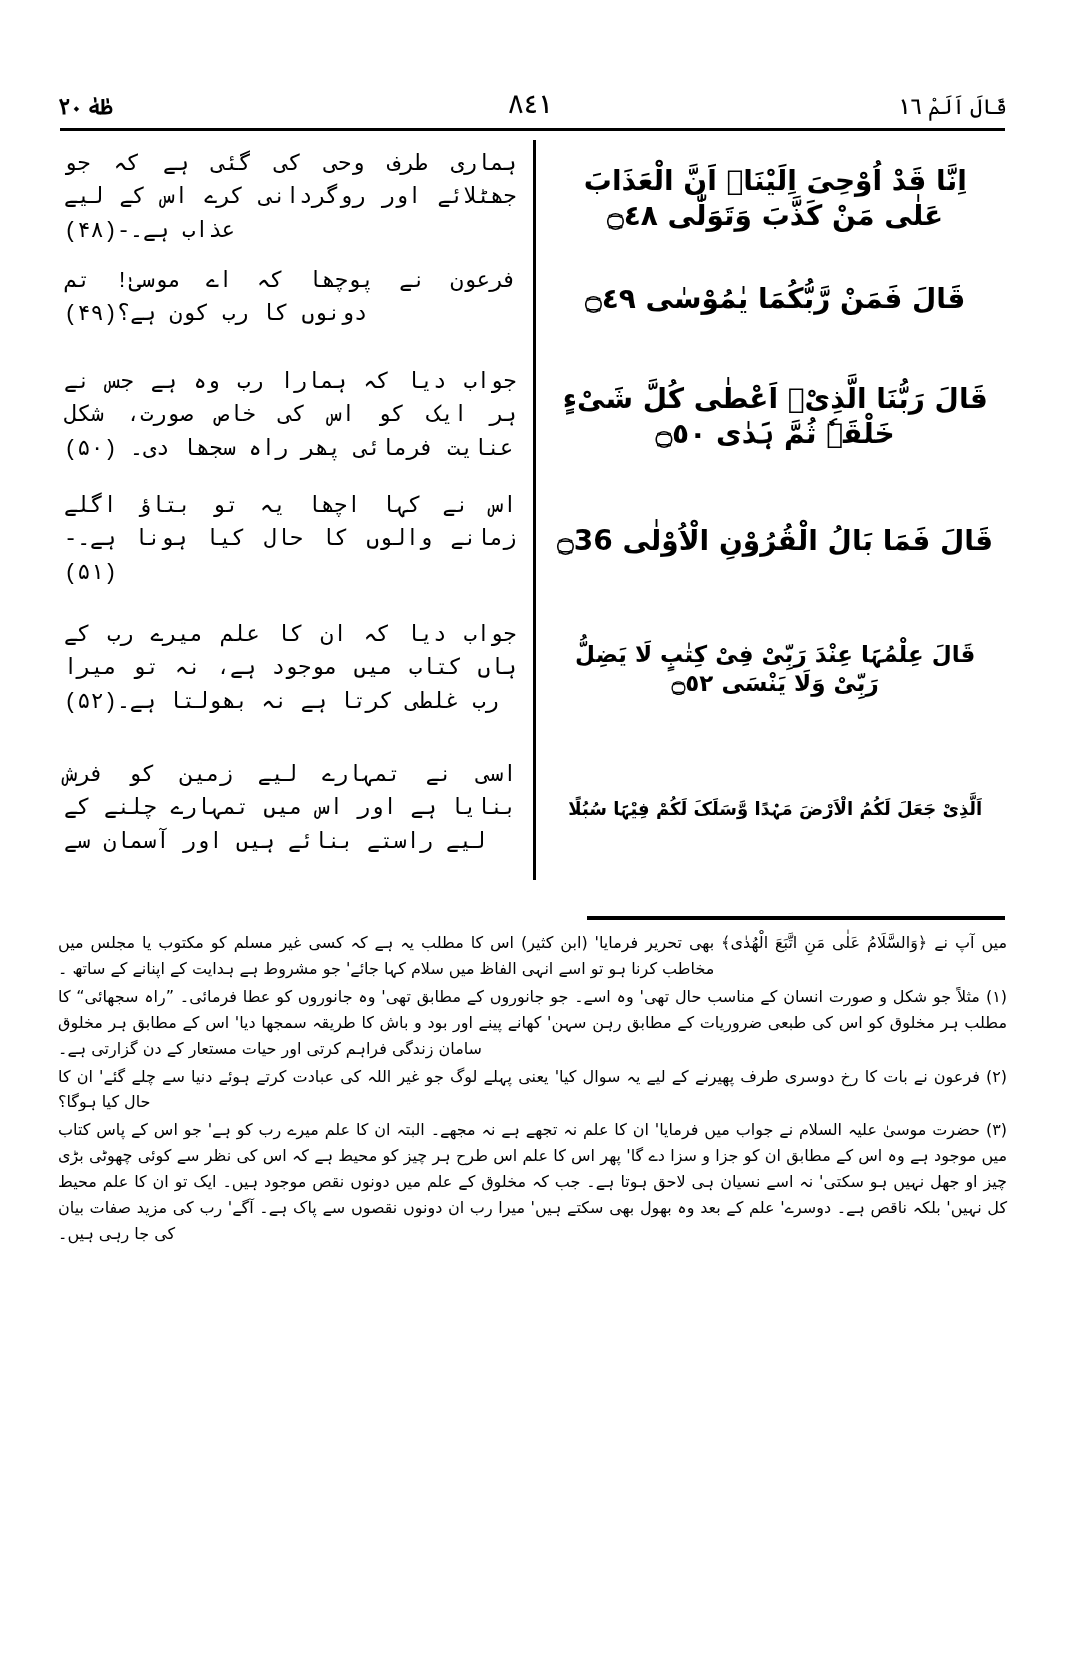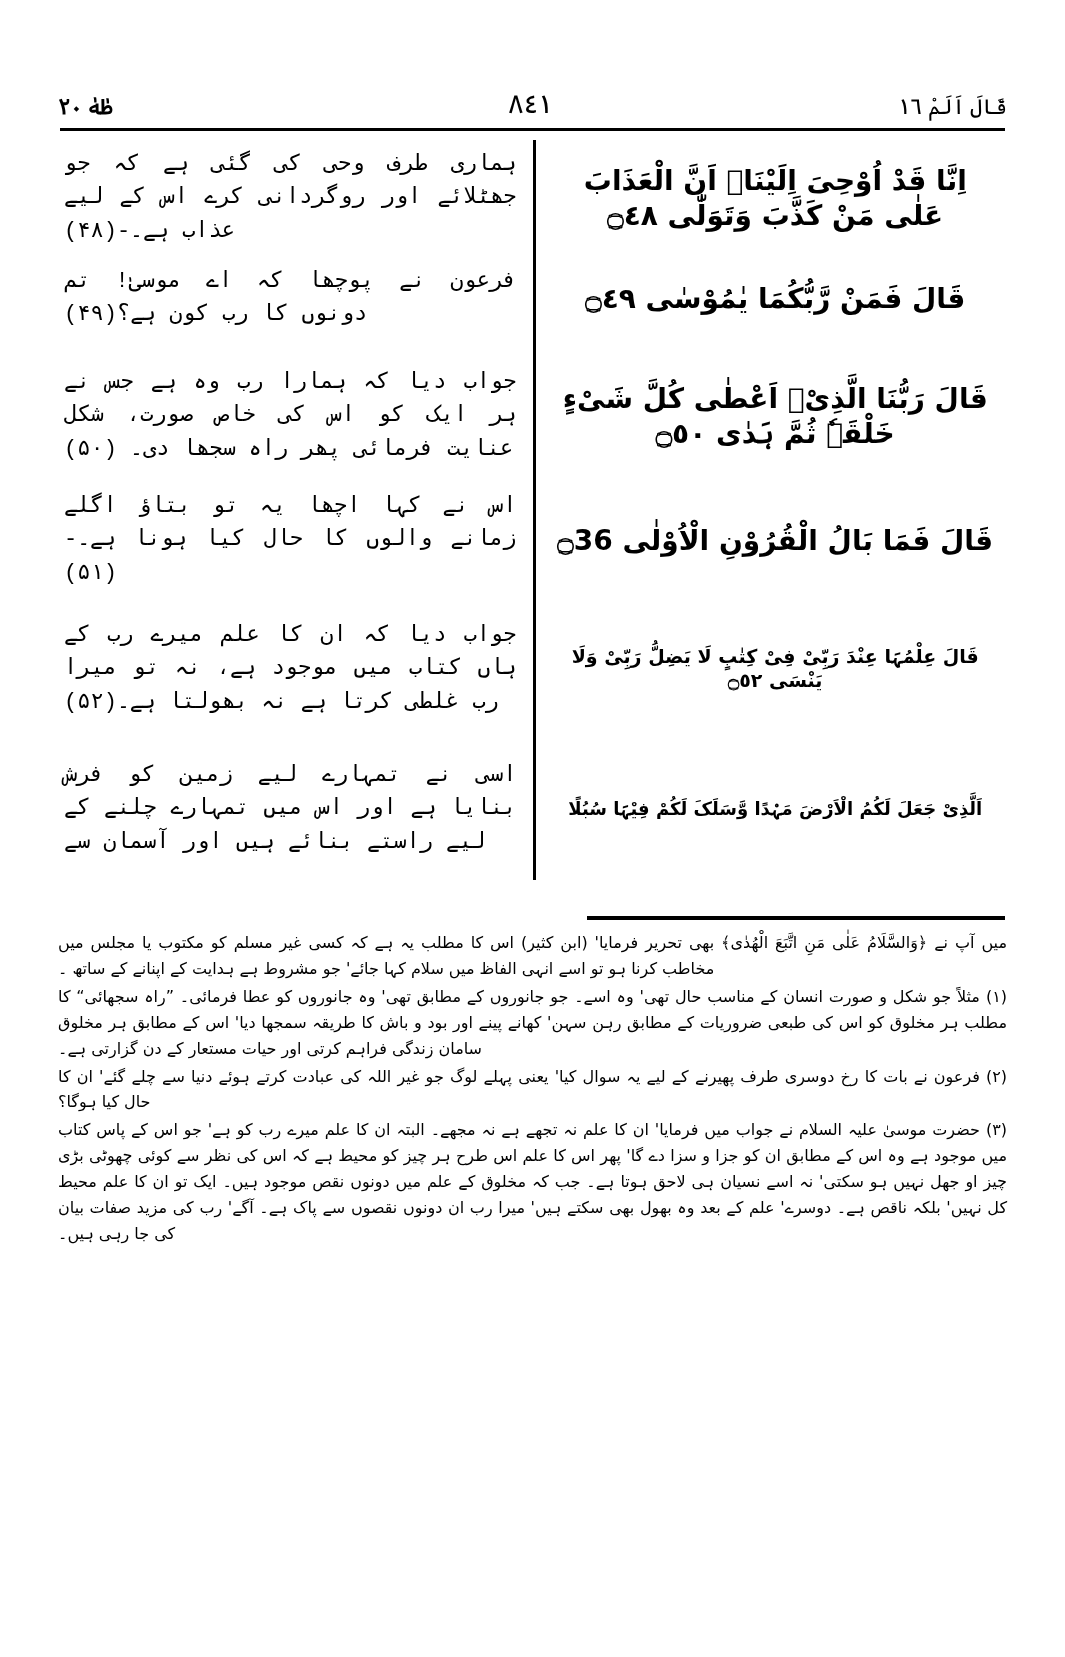--- a/index.html
+++ b/index.html
@@ -92,21 +92,21 @@
     display: flex;
     align-items: center;
     justify-content: center;
     text-align: center;
     font-family: "DejaVu Sans", "Liberation Sans", sans-serif;
     font-weight: 600;
     letter-spacing: -0.3px;
     padding: 0 2px;
     box-sizing: border-box;
   }
-  .ayah.sz-s { font-size: 19px; }
+  .ayah.sz-s { font-size: 23px; }
   .ayah.sz-xs { font-size: 18px; text-align: right; }
 
   .trn {
     font-size: 22px;
     line-height: 1.52;
     font-family: Liberation Mono, monospace;
     box-sizing: border-box;
     padding: 0 2px;
     display: flex;
     align-items: center;

